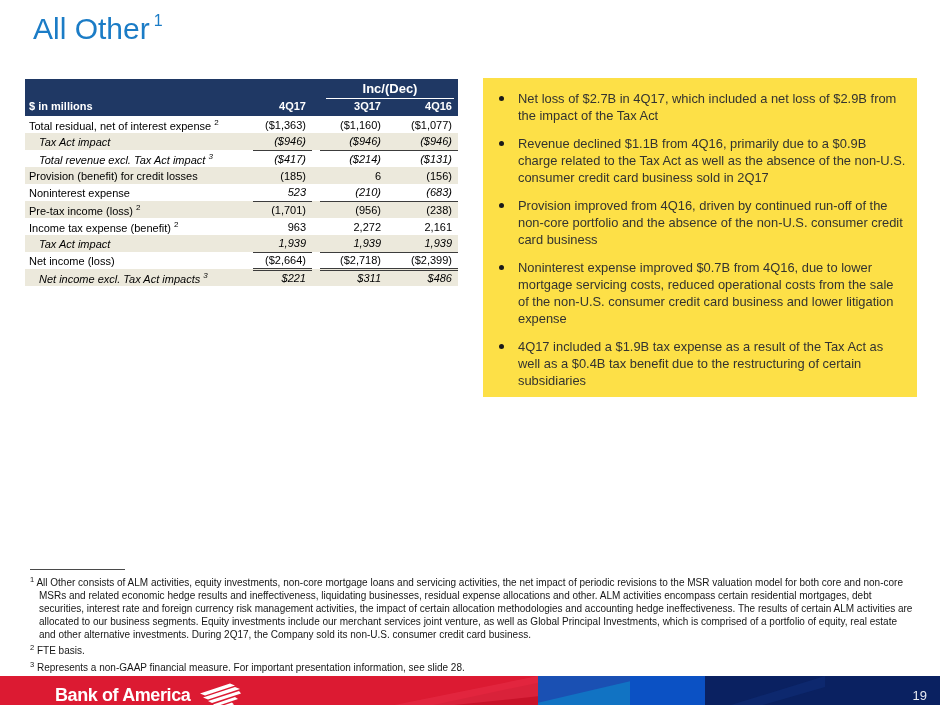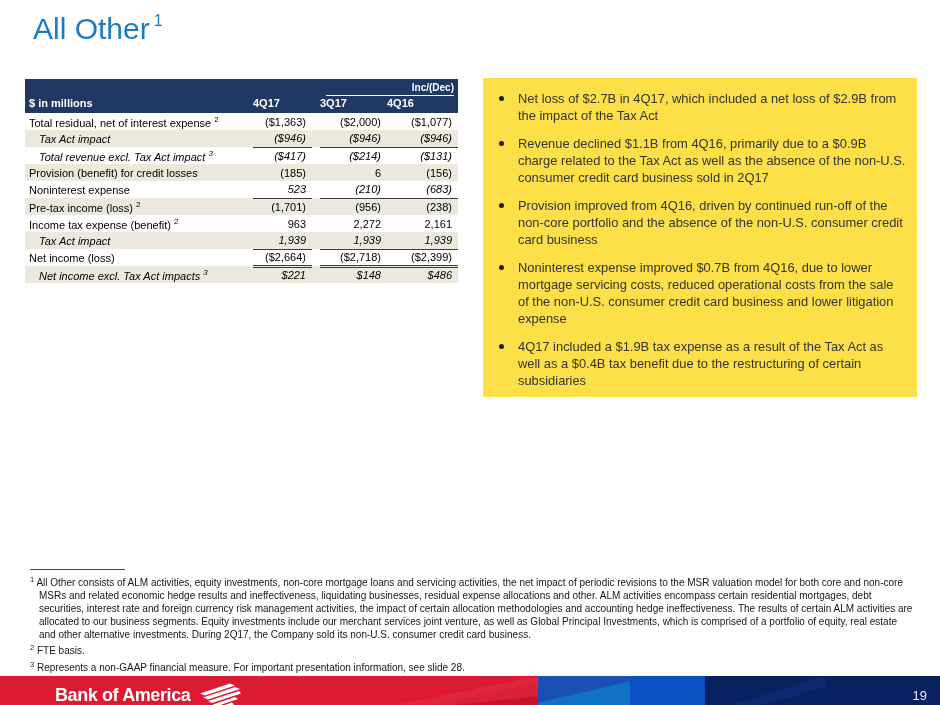--- a/index.html
+++ b/index.html
@@ -20,25 +20,25 @@
   .fin-table {
     position:absolute; left:25px; top:79px; width:433px;
     border-collapse:collapse; table-layout:fixed;
     font-size:11px; color:#000;
   }
   .fin-table th, .fin-table td { padding:0; vertical-align:middle; }
   .fin-table thead th { background:#1f3864; color:#ffffff; font-weight:700; }
   .hdr-top { height:17px; }
   .hdr-bottom { height:17px; }
   .incdec-wrap {
-    margin:2px 4px 0 6px; padding-bottom:2px; text-align:right;
-    border-bottom:1.5px solid #ffffff; font-size:10px;
+    margin:2px 4px 0 6px; padding-bottom:2px; text-align:center;
+    border-bottom:1.5px solid #ffffff; font-size:13px;
   }
   .unit-cell { text-align:left; padding-left:4px !important; vertical-align:bottom; padding-bottom:3px !important; }
-  .colhead { text-align:left; padding-right:6px !important; vertical-align:bottom; padding-bottom:3px !important; }
+  .colhead { text-align:right; padding-right:6px !important; vertical-align:bottom; padding-bottom:3px !important; }
 
   .fin-table tbody tr { height:17px; }
   .fin-table tbody tr.stripe { background:#ece9dc; }
   td.lbl { text-align:left; padding-left:4px; white-space:nowrap; }
   td.lbl.indent { padding-left:14px; font-style:italic; }
   td.lbl sup { font-size:8px; }
   td.val { text-align:right; padding-right:6px; white-space:nowrap; }
   tr.ital-vals td.val { font-style:italic; }
   tr.sumline td.val { border-top:1.4px solid #3c3c3c; }
   tr.dblline td.val { border-top:3px double #3c3c3c; }
@@ -141,21 +141,21 @@
       <th></th>
       <th class="colhead">3Q17</th>
       <th class="colhead">4Q16</th>
     </tr>
   </thead>
   <tbody>
     <tr>
       <td class="lbl"><span>Total residual, net of interest expense</span> <sup>2</sup></td>
       <td class="val">($1,363)</td>
         <td></td>
-      <td class="val">($2,000)</td>
+      <td class="val">($1,160)</td>
       <td class="val">($1,077)</td>
     </tr>
     <tr class="stripe ital-vals">
       <td class="lbl indent"><span>Tax Act impact</span></td>
       <td class="val">($946)</td>
         <td></td>
       <td class="val">($946)</td>
       <td class="val">($946)</td>
     </tr>
     <tr class="ital-vals sumline">
@@ -204,21 +204,21 @@
       <td class="lbl"><span>Net income (loss)</span></td>
       <td class="val">($2,664)</td>
         <td></td>
       <td class="val">($2,718)</td>
       <td class="val">($2,399)</td>
     </tr>
     <tr class="stripe ital-vals dblline">
       <td class="lbl indent"><span>Net income excl. Tax Act impacts</span> <sup>3</sup></td>
       <td class="val">$221</td>
         <td></td>
-      <td class="val">$148</td>
+      <td class="val">$311</td>
       <td class="val">$486</td>
     </tr>
   </tbody>
 </table>
 
 <div class="bullets-panel">
   <ul>
     <li><span class="dot"></span><span>Net loss of $2.7B in 4Q17, which included a net loss of $2.9B from the impact of the Tax Act</span></li>
     <li><span class="dot"></span><span>Revenue declined $1.1B from 4Q16, primarily due to a $0.9B charge related to the Tax Act as well as the absence of the non-U.S. consumer credit card business sold in 2Q17</span></li>
     <li><span class="dot"></span><span>Provision improved from 4Q16, driven by continued run-off of the non-core portfolio and the absence of the non-U.S. consumer credit card business</span></li>

